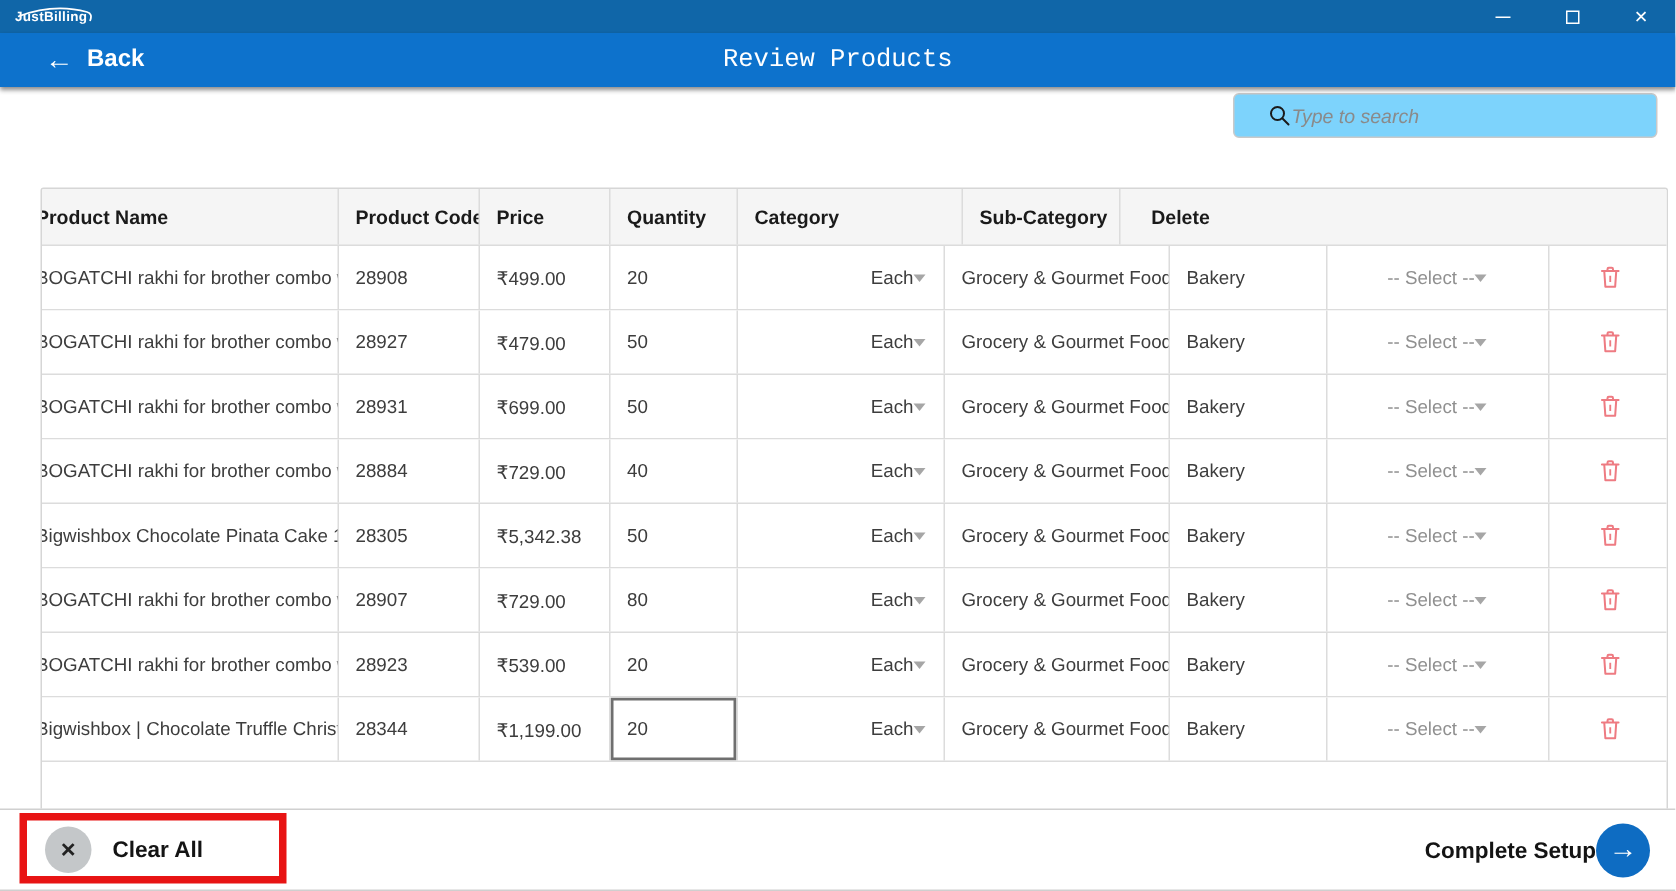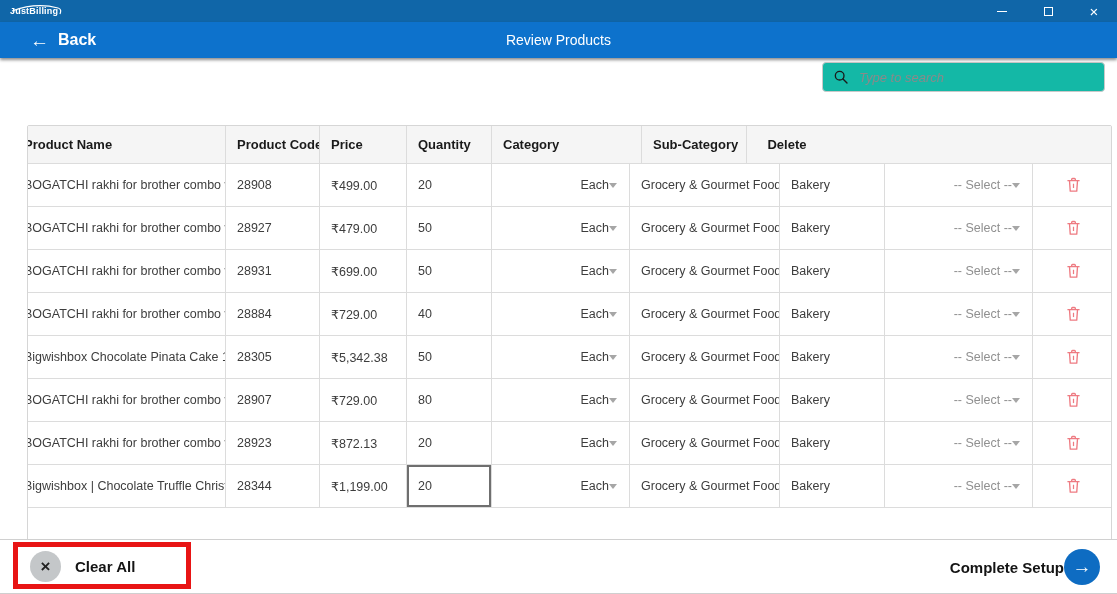--- a/index.html
+++ b/index.html
@@ -20,44 +20,44 @@
   .winbtn .max-glyph { display:block; width:9px; height:9px; border:1px solid #fff; }
   .winbtn.close { font-size:15px; }
 
   
   .appheader { position:absolute; left:0; top:22px; width:1117px; height:36px;
     background:#0d72cc; color:#fff; box-shadow:0 2px 3px rgba(0,0,0,.45); z-index:5; }
   .back { position:absolute; left:30px; top:0; height:36px; display:flex; align-items:center;
     gap:9px; font-size:16px; font-weight:600; cursor:default; }
   .back .arrow { font-size:19px; font-weight:400; line-height:1; }
   .page-title { position:absolute; left:0; right:0; top:0; height:36px; display:flex;
-    align-items:center; justify-content:center; font-size:14px; }
+    align-items:center; justify-content:center; font-size:17px;font-family:Liberation Mono, monospace; }
 
   
   .searchbox { position:absolute; top:62px; right:12px; width:283px; height:30px;
-    border:1px solid #c9c9c9; border-radius:4px; background:#14b8a6; display:flex;
-    align-items:center; padding:0 10px; gap:10px; }
+    border:1px solid #c9c9c9; border-radius:4px; background:#7dd3fc; display:flex;
+    align-items:center; padding:0 22px; }
   .searchbox input { border:none; outline:none; flex:1; font-size:13px; font-style:italic;
     color:#333; font-family:"Liberation Sans",sans-serif; background:transparent; }
   .searchbox input::placeholder { color:#8a8a8a; font-style:italic; }
 
   
   .tablewrap { position:absolute; left:27px; top:125px; width:1085px; height:428px;
     border:1px solid #d6d6d6; border-radius:2px; background:#fff; overflow:hidden; }
   .trow { display:flex; width:1085px; border-bottom:1px solid #dcdcdc; }
   .trow.head { height:38px; background:#f5f5f5; font-weight:600; font-size:13px; color:#1a1a1a; }
   .trow.body { height:43px; font-size:12.5px; color:#3d3d3d; background:#fff; }
   .tcell { flex:0 0 auto; display:flex; align-items:center; padding-left:11px;
     border-right:1px solid #dcdcdc; overflow:hidden; white-space:nowrap; position:relative; }
   .tcell:last-child { border-right:none; }
   .c0 { width:198px; padding-left:0; text-indent:-4px; }
   .c1 { width:94px; } .c2 { width:87px; } .c3 { width:85px; }
   .c4 { width:138px; justify-content:flex-end; padding-right:12px; }
   .c5 { width:150px; } .c6 { width:105px; }
-  .c7 { width:148px; justify-content:flex-end; padding-right:12px; }
+  .c7 { width:148px; justify-content:center; padding-right:12px; }
   .c8 { width:80px; justify-content:center; padding-left:0; }
   .trow.head .c4, .trow.head .c7 { justify-content:flex-start; }
   .chev { width:0; height:0; border-left:4.5px solid transparent; border-right:4.5px solid transparent;
     border-top:5px solid #a6a6a6; }
   .muted { color:#909090; }
   .focus-box { position:absolute; left:0; top:0; right:0; bottom:0; border:2px solid #6f6f6f;
     background:#fff; display:flex; align-items:center; padding-left:9px; }
   .hscroll { position:absolute; left:58px; right:4px; bottom:3px; height:7px;
     border-radius:3.5px; background:#909090; }
 
@@ -282,21 +282,21 @@
           <path d="M3 6 h18" fill="none" stroke="#ee7b82" stroke-width="2.2" stroke-linecap="round"></path>
           <path d="M9 6 V4 a1.5 1.5 0 0 1 1.5 -1.5 h3 a1.5 1.5 0 0 1 1.5 1.5 V6" fill="none" stroke="#ee7b82" stroke-width="2.2"></path>
           <path d="M5.5 6 l1.2 17 h10.6 l1.2 -17" fill="none" stroke="#ee7b82" stroke-width="2.2" stroke-linejoin="round"></path>
           <path d="M12 11 v7" fill="none" stroke="#ee7b82" stroke-width="2"></path>
         </svg>
       </div>
     </div>
         <div class="trow body">
       <div class="tcell c0">BOGATCHI rakhi for brother combo wi...</div>
       <div class="tcell c1">28923</div>
-      <div class="tcell c2">₹872.13</div>
+      <div class="tcell c2">₹539.00</div>
       <div class="tcell c3">
             <span class="qty-val">20</span>
           </div>
       <div class="tcell c4">
         <span>Each</span>
         <span class="chev"></span>
       </div>
       <div class="tcell c5">Grocery &amp; Gourmet Foods</div>
       <div class="tcell c6">Bakery</div>
       <div class="tcell c7 muted">

